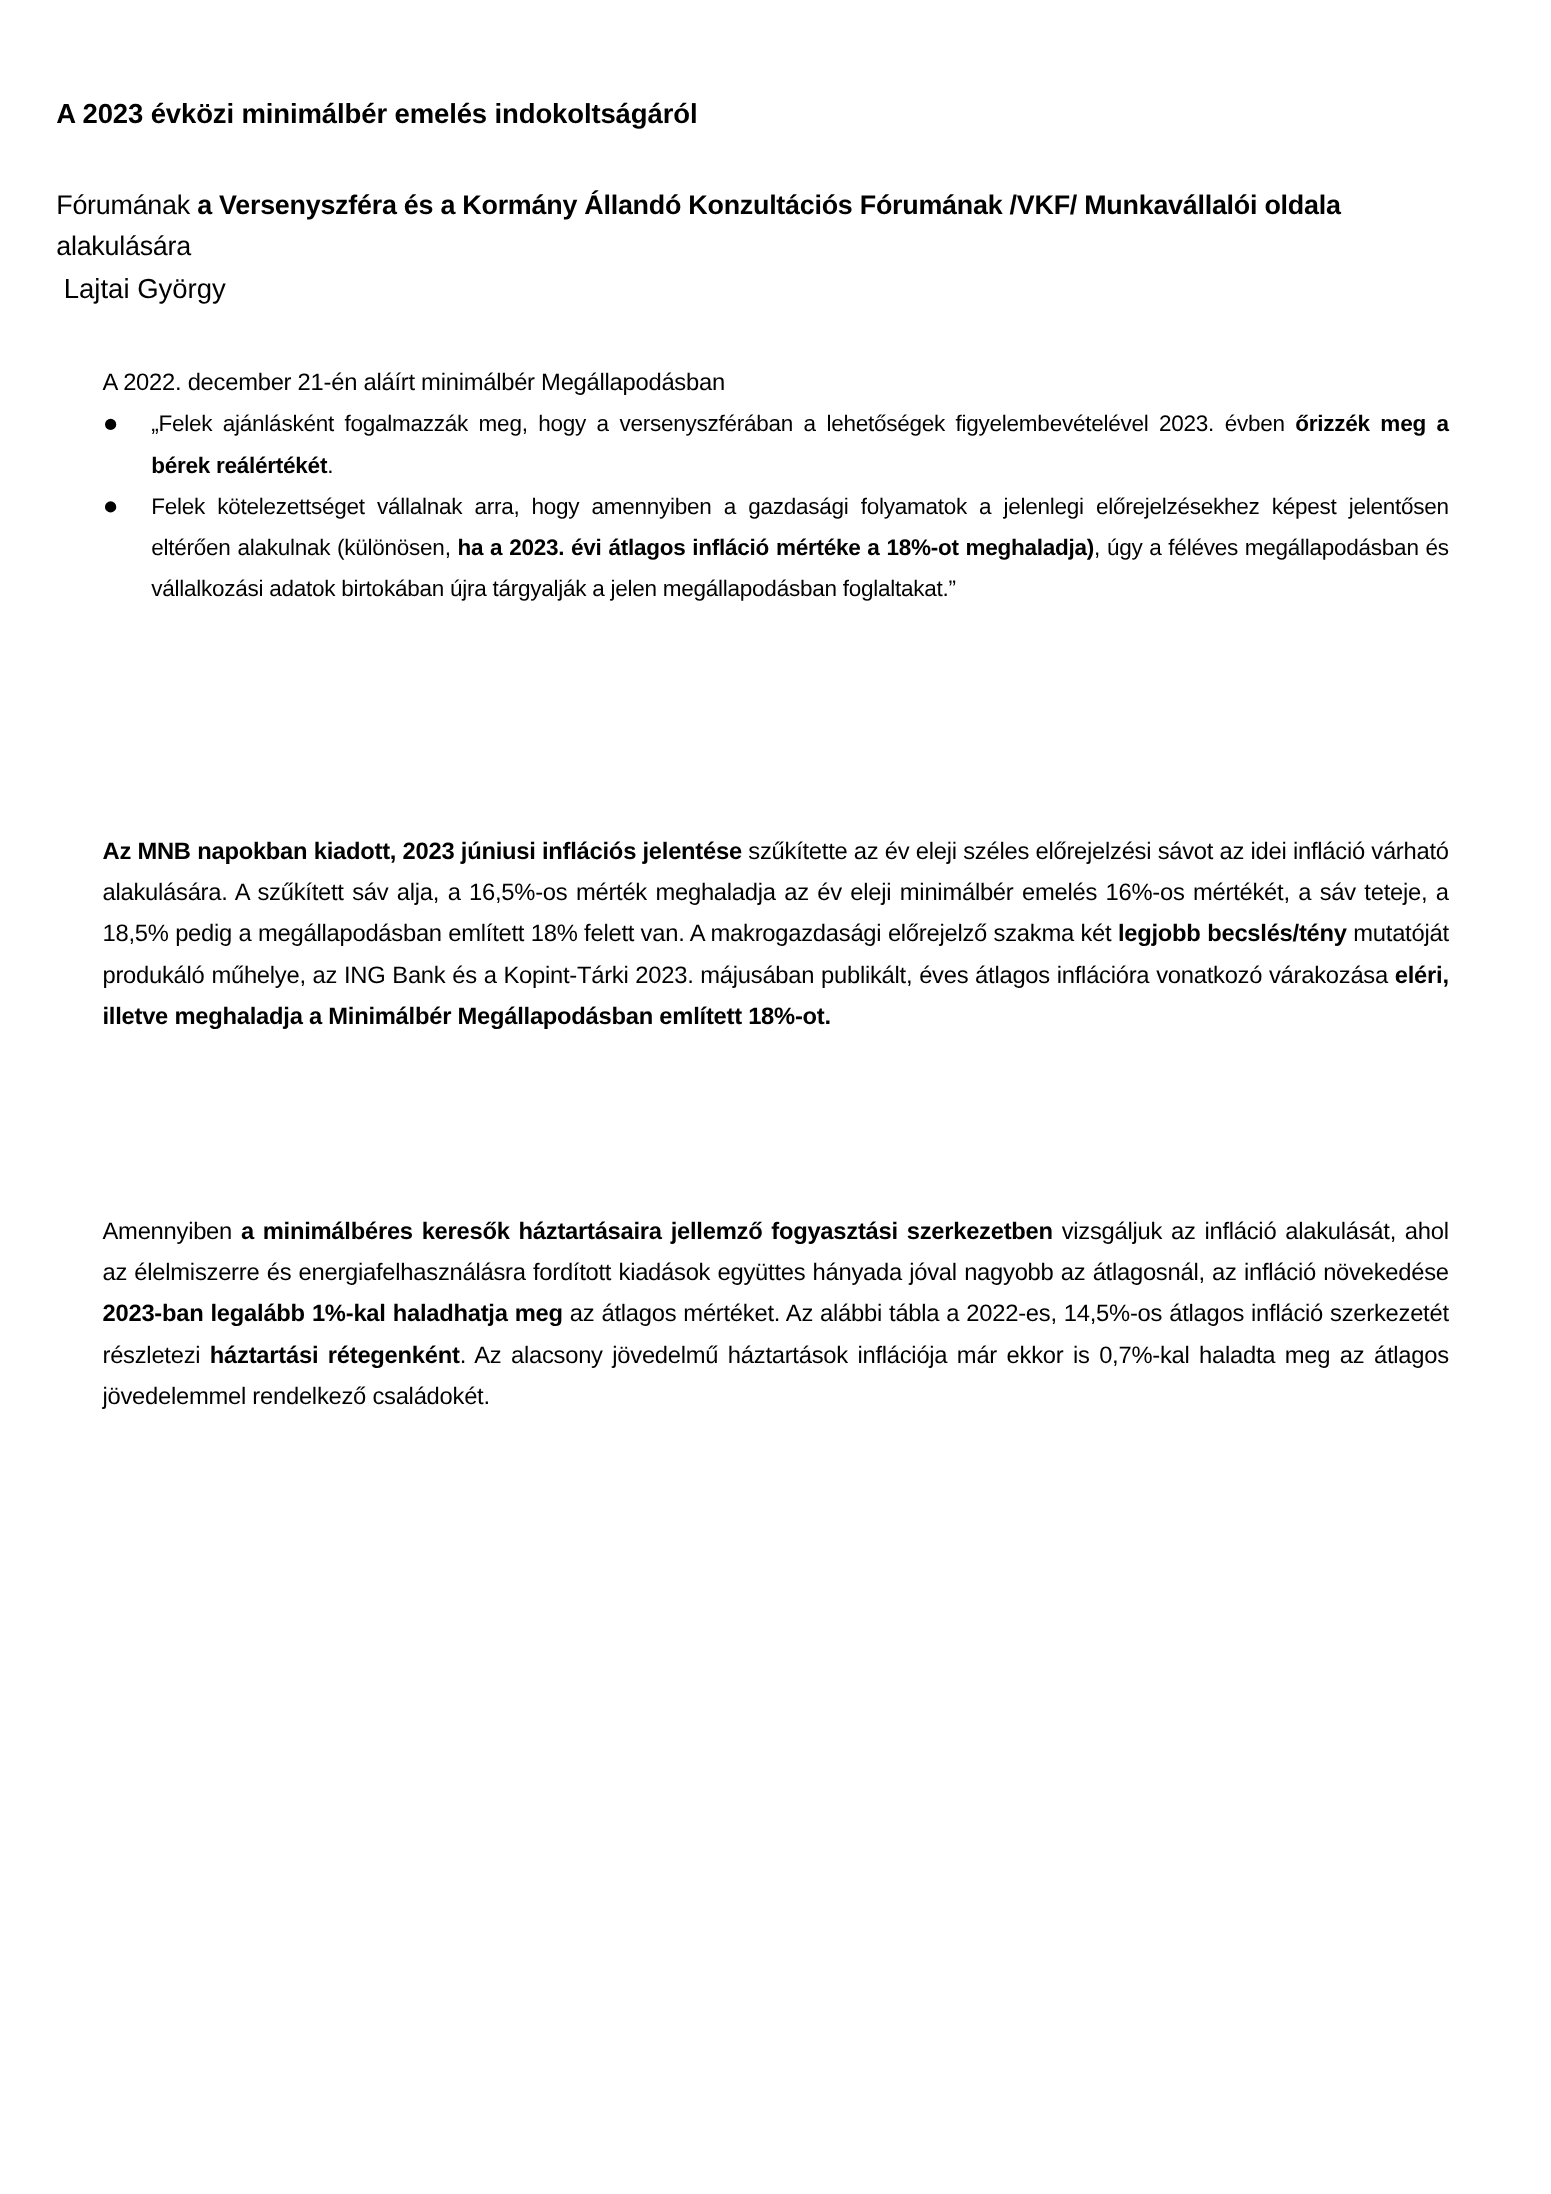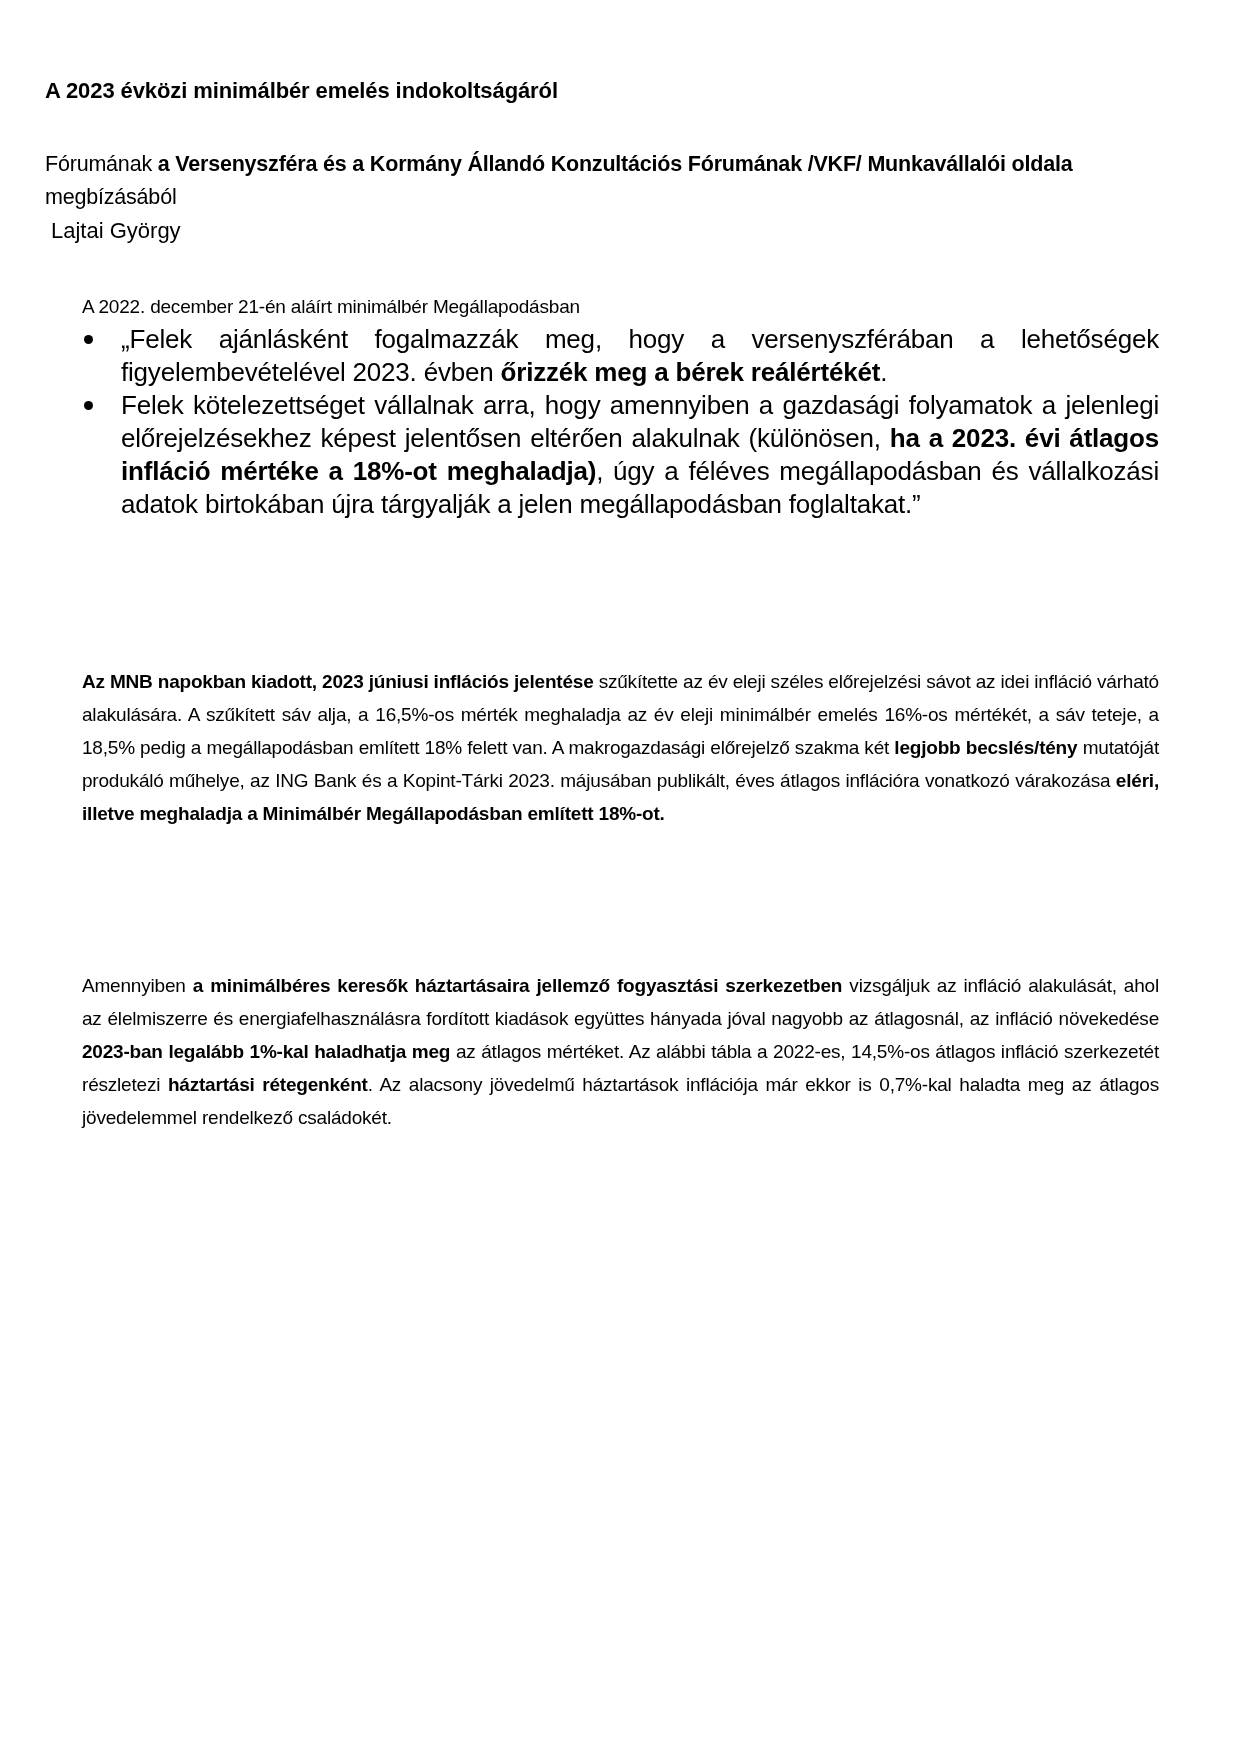--- a/index.html
+++ b/index.html
@@ -62,21 +62,21 @@
     }
     .intro { top: 290px; }
     .bullets {
       position: absolute;
       left: 82px;
       top: 323px;
       width: 1077px;
       margin: 0;
       padding: 0;
       list-style: none;
-      font-size: 26px;
+      font-size: 18px;
       line-height: 33px;
       letter-spacing: -0.2px;
     }
     .bullets li {
       position: relative;
       padding-left: 39px;
       text-align: justify;
     }
     .bullet-dot {
       position: absolute;
@@ -92,21 +92,21 @@
     .p-household { top: 969px; }
     b { font-weight: bold; }
   </style>
 </head>
 <body>
 
 <div class="page">
 
   <h1 class="title">A 2023 évközi minimálbér emelés indokoltságáról</h1>
 
-  <p class="byline"><span>Fórumának </span><b>a Versenyszféra és a Kormány Állandó Konzultációs Fórumának /VKF/ Munkavállalói oldala</b><span> megbízásából</span></p>
+  <p class="byline"><span>Fórumának </span><b>a Versenyszféra és a Kormány Állandó Konzultációs Fórumának /VKF/ Munkavállalói oldala</b><span> alakulására</span></p>
 
   <p class="author">Lajtai György</p>
 
   <p class="body-block intro">A 2022. december 21-én aláírt minimálbér Megállapodásban</p>
 
   <ul class="bullets">
     <li>
       <span class="bullet-dot"></span>
       <span>„Felek ajánlásként fogalmazzák meg, hogy a versenyszférában a lehetőségek figyelembevételével 2023. évben </span><b>őrizzék meg a bérek reálértékét</b><span>.</span>
     </li>

